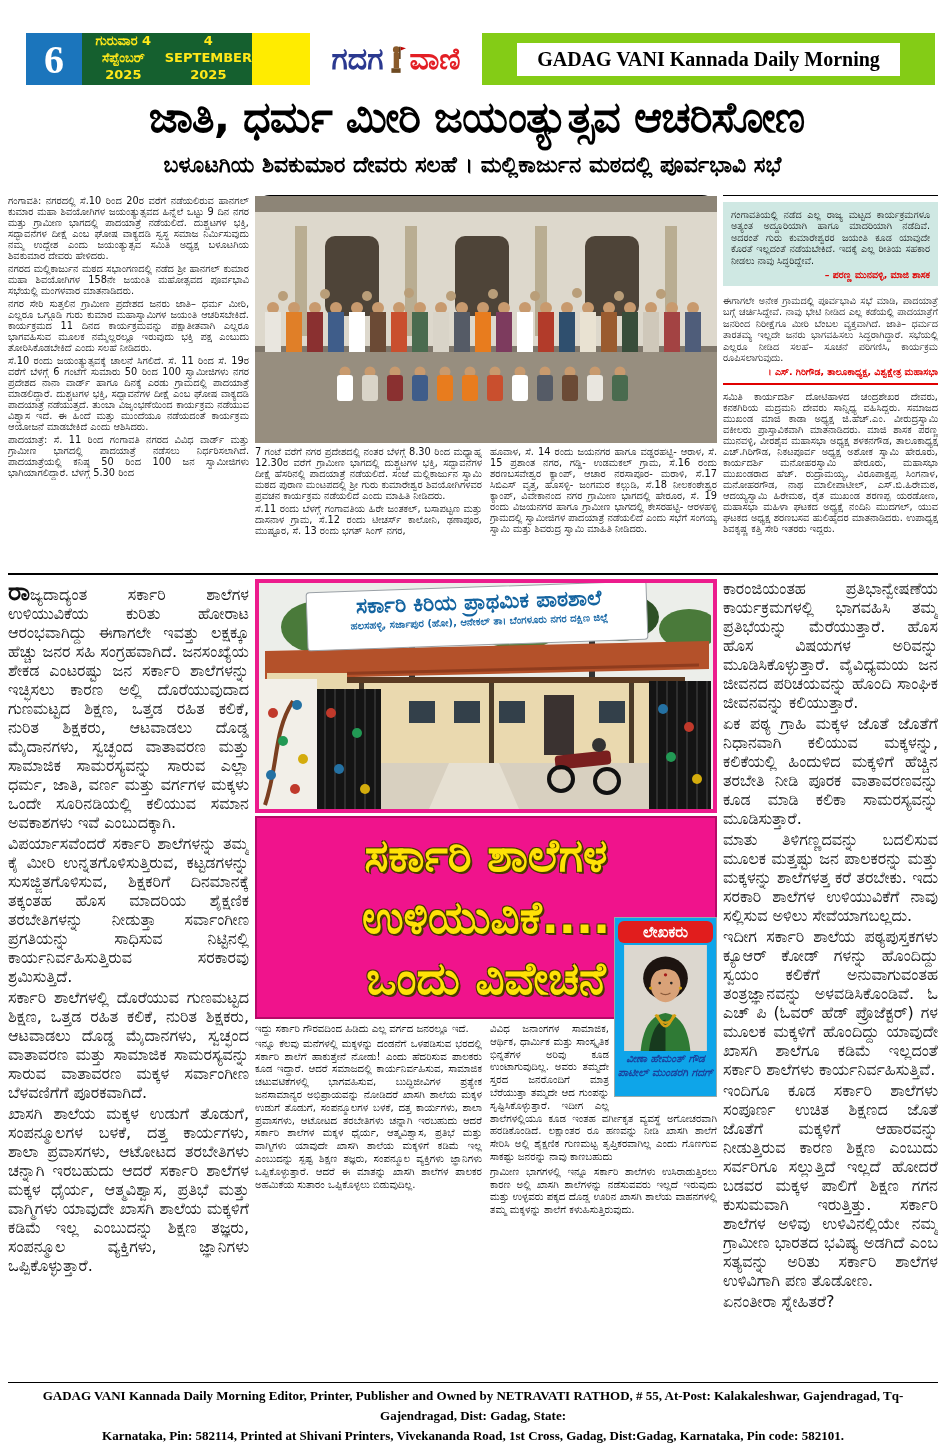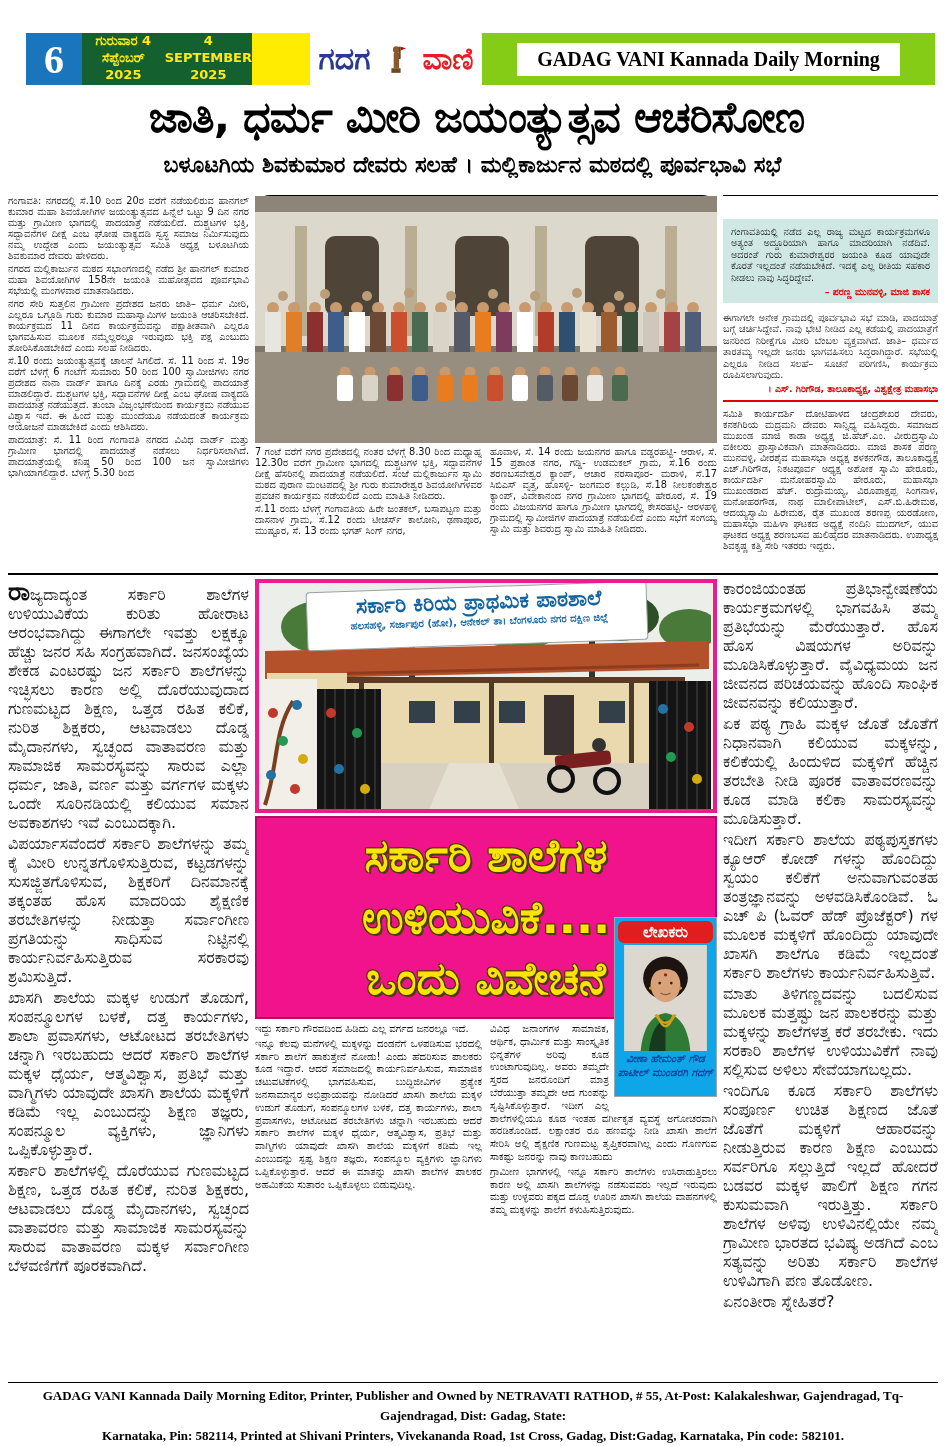--- a/index.html
+++ b/index.html
@@ -6,40 +6,40 @@
   body{width:945px;height:1446px;overflow:hidden;font-family:"DejaVu Sans","Liberation Sans",sans-serif;color:#111;}
   .page{position:relative;width:945px;height:1446px;background:#fff;}
 
   
   .masthead{position:absolute;left:26px;top:33px;right:10px;height:52px;display:flex;}
   .pageno{width:56px;background:#1b75bc;color:#fff;font-family:"Liberation Serif",serif;
           font-size:40px;font-weight:bold;display:flex;align-items:center;justify-content:center;}
   .datebox{width:170px;background:#15602f;color:#ffe81a;font-weight:bold;font-size:13px;
            text-align:center;display:flex;flex-direction:row;justify-content:center;line-height:1.3;}
   .m-spacer{width:58px;background:#ffec00;}
-  .m-logo{width:172px;background:#fff;display:flex;align-items:center;justify-content:center;gap:16px;}
+  .m-logo{width:172px;background:#fff;display:flex;align-items:center;justify-content:center;gap:3px;}
   .logo-kn1{color:#2b3990;font-size:30px;font-weight:800;}
   .logo-kn2{color:#e31e24;font-size:30px;font-weight:800;}
   .m-right{flex:1;background:#84cc16;display:flex;align-items:center;justify-content:center;}
   .title-box{background:#fff;padding:5px 20px;font-family:"Liberation Serif",serif;font-weight:bold;font-size:20px;color:#000;white-space:nowrap;}
 
   
   .headline{position:absolute;top:92px;left:8px;right:0;text-align:center;font-size:43px;font-weight:800;
             letter-spacing:-1px;white-space:nowrap;color:#000;}
   .subhead{position:absolute;top:152px;left:0;right:0;text-align:center;font-size:22px;font-weight:bold;
            white-space:nowrap;color:#000;}
 
   
   .art1{position:absolute;top:195px;left:8px;right:7px;height:378px;display:flex;gap:6px;}
   .a1c1{width:241px;height:378px;overflow:hidden;}
   .a1center{width:462px;border-top:1px solid #000;border-radius:15px;}
   .photo1{display:block;width:462px;height:247px;}
   .a1row{display:flex;gap:8px;margin-top:3px;}
   .a1row>div{flex:1;height:124px;overflow:hidden;}
-  .a1c4{flex:1;border-top:1px solid #000;padding-top:23px;height:373px;overflow:hidden;}
+  .a1c4{flex:1;border-top:1px solid #000;padding-top:6px;height:373px;overflow:hidden;}
 
   .body-text p{margin:0 0 2px;text-align:justify;}
   .art1 .body-text{font-size:9.8px;line-height:11px;}
 
   .quote-box{background:#cfe8e3;padding:7px 8px 5px;}
   .quote-text{font-size:9.6px;line-height:11.4px;text-align:justify;margin:0;}
   .quote-attr{color:#e00000;font-weight:bold;text-align:right;font-size:9.4px;margin-top:3px;}
   .plain-quote{margin-top:9px;}
   .red-rule{border:0;border-top:2px solid #e00000;margin:5px 0 6px;}
 
@@ -215,22 +215,22 @@
         </div>
     </div>
   </div>
 
   <div class="divider"></div>
 
   <div class="art2">
     <div class="a2c1 body-text">
         <p class="dropcap">ರಾಜ್ಯದಾದ್ಯಂತ ಸರ್ಕಾರಿ ಶಾಲೆಗಳ ಉಳಿಯುವಿಕೆಯ ಕುರಿತು ಹೋರಾಟ ಆರಂಭವಾಗಿದ್ದು ಈಗಾಗಲೇ ಇವತ್ತು ಲಕ್ಷಕ್ಕೂ ಹೆಚ್ಚು ಜನರ ಸಹಿ ಸಂಗ್ರಹವಾಗಿದೆ. ಜನಸಂಖ್ಯೆಯ ಶೇಕಡ ಎಂಟರಷ್ಟು ಜನ ಸರ್ಕಾರಿ ಶಾಲೆಗಳನ್ನು ಇಚ್ಛಿಸಲು ಕಾರಣ ಅಲ್ಲಿ ದೊರೆಯುವುದಾದ ಗುಣಮಟ್ಟದ ಶಿಕ್ಷಣ, ಒತ್ತಡ ರಹಿತ ಕಲಿಕೆ, ನುರಿತ ಶಿಕ್ಷಕರು, ಆಟವಾಡಲು ದೊಡ್ಡ ಮೈದಾನಗಳು, ಸ್ವಚ್ಛಂದ ವಾತಾವರಣ ಮತ್ತು ಸಾಮಾಜಿಕ ಸಾಮರಸ್ಯವನ್ನು ಸಾರುವ ಎಲ್ಲಾ ಧರ್ಮ, ಜಾತಿ, ವರ್ಣ ಮತ್ತು ವರ್ಗಗಳ ಮಕ್ಕಳು ಒಂದೇ ಸೂರಿನಡಿಯಲ್ಲಿ ಕಲಿಯುವ ಸಮಾನ ಅವಕಾಶಗಳು ಇವೆ ಎಂಬುದಕ್ಕಾಗಿ.</p>
         <p>ವಿಪರ್ಯಾಸವೆಂದರೆ ಸರ್ಕಾರಿ ಶಾಲೆಗಳನ್ನು ತಮ್ಮ ಕೈ ಮೀರಿ ಉನ್ನತಗೊಳಿಸುತ್ತಿರುವ, ಕಟ್ಟಡಗಳನ್ನು ಸುಸಜ್ಜಿತಗೊಳಿಸುವ, ಶಿಕ್ಷಕರಿಗೆ ದಿನಮಾನಕ್ಕೆ ತಕ್ಕಂತಹ ಹೊಸ ಮಾದರಿಯ ಶೈಕ್ಷಣಿಕ ತರಬೇತಿಗಳನ್ನು ನೀಡುತ್ತಾ ಸರ್ವಾಂಗೀಣ ಪ್ರಗತಿಯನ್ನು ಸಾಧಿಸುವ ನಿಟ್ಟಿನಲ್ಲಿ ಕಾರ್ಯನಿರ್ವಹಿಸುತ್ತಿರುವ ಸರಕಾರವು ಶ್ರಮಿಸುತ್ತಿದೆ.</p>
+        <p>ಸರ್ಕಾರಿ ಶಾಲೆಗಳಲ್ಲಿ ದೊರೆಯುವ ಗುಣಮಟ್ಟದ ಶಿಕ್ಷಣ, ಒತ್ತಡ ರಹಿತ ಕಲಿಕೆ, ನುರಿತ ಶಿಕ್ಷಕರು, ಆಟವಾಡಲು ದೊಡ್ಡ ಮೈದಾನಗಳು, ಸ್ವಚ್ಛಂದ ವಾತಾವರಣ ಮತ್ತು ಸಾಮಾಜಿಕ ಸಾಮರಸ್ಯವನ್ನು ಸಾರುವ ವಾತಾವರಣ ಮಕ್ಕಳ ಸರ್ವಾಂಗೀಣ ಬೆಳವಣಿಗೆಗೆ ಪೂರಕವಾಗಿದೆ.</p>
         <p>ಖಾಸಗಿ ಶಾಲೆಯ ಮಕ್ಕಳ ಉಡುಗೆ ತೊಡುಗೆ, ಸಂಪನ್ಮೂಲಗಳ ಬಳಕೆ, ದತ್ತ ಕಾರ್ಯಗಳು, ಶಾಲಾ ಪ್ರವಾಸಗಳು, ಆಟೋಟದ ತರಬೇತಿಗಳು ಚನ್ನಾಗಿ ಇರಬಹುದು ಆದರೆ ಸರ್ಕಾರಿ ಶಾಲೆಗಳ ಮಕ್ಕಳ ಧೈರ್ಯ, ಆತ್ಮವಿಶ್ವಾಸ, ಪ್ರತಿಭೆ ಮತ್ತು ವಾಗ್ಮಿಗಳು ಯಾವುದೇ ಖಾಸಗಿ ಶಾಲೆಯ ಮಕ್ಕಳಿಗೆ ಕಡಿಮೆ ಇಲ್ಲ ಎಂಬುದನ್ನು ಶಿಕ್ಷಣ ತಜ್ಞರು, ಸಂಪನ್ಮೂಲ ವ್ಯಕ್ತಿಗಳು, ಜ್ಞಾನಿಗಳು ಒಪ್ಪಿಕೊಳ್ಳುತ್ತಾರೆ.</p>
-        <p>ಸರ್ಕಾರಿ ಶಾಲೆಗಳಲ್ಲಿ ದೊರೆಯುವ ಗುಣಮಟ್ಟದ ಶಿಕ್ಷಣ, ಒತ್ತಡ ರಹಿತ ಕಲಿಕೆ, ನುರಿತ ಶಿಕ್ಷಕರು, ಆಟವಾಡಲು ದೊಡ್ಡ ಮೈದಾನಗಳು, ಸ್ವಚ್ಛಂದ ವಾತಾವರಣ ಮತ್ತು ಸಾಮಾಜಿಕ ಸಾಮರಸ್ಯವನ್ನು ಸಾರುವ ವಾತಾವರಣ ಮಕ್ಕಳ ಸರ್ವಾಂಗೀಣ ಬೆಳವಣಿಗೆಗೆ ಪೂರಕವಾಗಿದೆ.</p>
       </div>
 
     <div class="a2center">
       <div class="photo-frame">
         <svg class="photo2" viewBox="0 0 452 226">
           <defs>
               <circle id="fl" r="5"></circle>
             </defs>
           <rect width="452" height="226" fill="#eceeea"></rect>
           <ellipse cx="60" cy="44" rx="38" ry="26" fill="#4a7a3a"></ellipse>
@@ -326,22 +326,22 @@
           <circle cx="32" cy="52" r="2" fill="#d4a017"></circle>
           <circle cx="68" cy="52" r="2" fill="#d4a017"></circle>
         </svg>
         <div class="author-name">ವೀಣಾ ಹೇಮಂತ್ ಗೌಡ ಪಾಟೀಲ್ ಮುಂಡರಗಿ ಗದಗ್</div>
       </div>
     </div>
 
     <div class="a2c4 body-text">
         <p>ಕಾರಂಜಿಯಂತಹ ಪ್ರತಿಭಾನ್ವೇಷಣೆಯ ಕಾರ್ಯಕ್ರಮಗಳಲ್ಲಿ ಭಾಗವಹಿಸಿ ತಮ್ಮ ಪ್ರತಿಭೆಯನ್ನು ಮೆರೆಯುತ್ತಾರೆ. ಹೊಸ ಹೊಸ ವಿಷಯಗಳ ಅರಿವನ್ನು ಮೂಡಿಸಿಕೊಳ್ಳುತ್ತಾರೆ. ವೈವಿಧ್ಯಮಯ ಜನ ಜೀವನದ ಪರಿಚಯವನ್ನು ಹೊಂದಿ ಸಾಂಘಿಕ ಜೀವನವನ್ನು ಕಲಿಯುತ್ತಾರೆ.</p>
         <p>ಏಕ ಪಠ್ಯ ಗ್ರಾಹಿ ಮಕ್ಕಳ ಜೊತೆ ಜೊತೆಗೆ ನಿಧಾನವಾಗಿ ಕಲಿಯುವ ಮಕ್ಕಳನ್ನು, ಕಲಿಕೆಯಲ್ಲಿ ಹಿಂದುಳಿದ ಮಕ್ಕಳಿಗೆ ಹೆಚ್ಚಿನ ತರಬೇತಿ ನೀಡಿ ಪೂರಕ ವಾತಾವರಣವನ್ನು ಕೂಡ ಮಾಡಿ ಕಲಿಕಾ ಸಾಮರಸ್ಯವನ್ನು ಮೂಡಿಸುತ್ತಾರೆ.</p>
+        <p>ಮಾತು ತಿಳಿಗಣ್ಣದವನ್ನು ಬದಲಿಸುವ ಮೂಲಕ ಮತ್ತಷ್ಟು ಜನ ಪಾಲಕರನ್ನು ಮತ್ತು ಮಕ್ಕಳನ್ನು ಶಾಲೆಗಳತ್ತ ಕರೆ ತರಬೇಕು. ಇದು ಸರಕಾರಿ ಶಾಲೆಗಳ ಉಳಿಯುವಿಕೆಗೆ ನಾವು ಸಲ್ಲಿಸುವ ಅಳಿಲು ಸೇವೆಯಾಗಬಲ್ಲದು.</p>
         <p>ಇದೀಗ ಸರ್ಕಾರಿ ಶಾಲೆಯ ಪಠ್ಯಪುಸ್ತಕಗಳು ಕ್ಯೂಆರ್ ಕೋಡ್ ಗಳನ್ನು ಹೊಂದಿದ್ದು ಸ್ವಯಂ ಕಲಿಕೆಗೆ ಅನುವಾಗುವಂತಹ ತಂತ್ರಜ್ಞಾನವನ್ನು ಅಳವಡಿಸಿಕೊಂಡಿವೆ. ಓ ಎಚ್ ಪಿ (ಓವರ್ ಹೆಡ್ ಪ್ರೊಜೆಕ್ಟರ್) ಗಳ ಮೂಲಕ ಮಕ್ಕಳಿಗೆ ಹೊಂದಿದ್ದು ಯಾವುದೇ ಖಾಸಗಿ ಶಾಲೆಗೂ ಕಡಿಮೆ ಇಲ್ಲದಂತೆ ಸರ್ಕಾರಿ ಶಾಲೆಗಳು ಕಾರ್ಯನಿರ್ವಹಿಸುತ್ತಿವೆ.</p>
-        <p>ಮಾತು ತಿಳಿಗಣ್ಣದವನ್ನು ಬದಲಿಸುವ ಮೂಲಕ ಮತ್ತಷ್ಟು ಜನ ಪಾಲಕರನ್ನು ಮತ್ತು ಮಕ್ಕಳನ್ನು ಶಾಲೆಗಳತ್ತ ಕರೆ ತರಬೇಕು. ಇದು ಸರಕಾರಿ ಶಾಲೆಗಳ ಉಳಿಯುವಿಕೆಗೆ ನಾವು ಸಲ್ಲಿಸುವ ಅಳಿಲು ಸೇವೆಯಾಗಬಲ್ಲದು.</p>
         <p>ಇಂದಿಗೂ ಕೂಡ ಸರ್ಕಾರಿ ಶಾಲೆಗಳು ಸಂಪೂರ್ಣ ಉಚಿತ ಶಿಕ್ಷಣದ ಜೊತೆ ಜೊತೆಗೆ ಮಕ್ಕಳಿಗೆ ಆಹಾರವನ್ನು ನೀಡುತ್ತಿರುವ ಕಾರಣ ಶಿಕ್ಷಣ ಎಂಬುದು ಸರ್ವರಿಗೂ ಸಲ್ಲುತ್ತಿದೆ ಇಲ್ಲದೆ ಹೋದರೆ ಬಡವರ ಮಕ್ಕಳ ಪಾಲಿಗೆ ಶಿಕ್ಷಣ ಗಗನ ಕುಸುಮವಾಗಿ ಇರುತ್ತಿತ್ತು. ಸರ್ಕಾರಿ ಶಾಲೆಗಳ ಅಳಿವು ಉಳಿವಿನಲ್ಲಿಯೇ ನಮ್ಮ ಗ್ರಾಮೀಣ ಭಾರತದ ಭವಿಷ್ಯ ಅಡಗಿದೆ ಎಂಬ ಸತ್ಯವನ್ನು ಅರಿತು ಸರ್ಕಾರಿ ಶಾಲೆಗಳ ಉಳಿವಿಗಾಗಿ ಪಣ ತೊಡೋಣ.</p>
         <p>ಏನಂತೀರಾ ಸ್ನೇಹಿತರೆ?</p>
       </div>
   </div>
 
   <div class="footer">
     <div>GADAG VANI Kannada Daily Morning Editor, Printer, Publisher and Owned by NETRAVATI RATHOD, # 55, At-Post: Kalakaleshwar, Gajendragad, Tq-Gajendragad, Dist: Gadag, State:</div>
     <div>Karnataka, Pin: 582114, Printed at Shivani Printers, Vivekananda Road, 1st Cross, Gadag, Dist:Gadag, Karnataka, Pin code: 582101.</div>
 
   </div>

